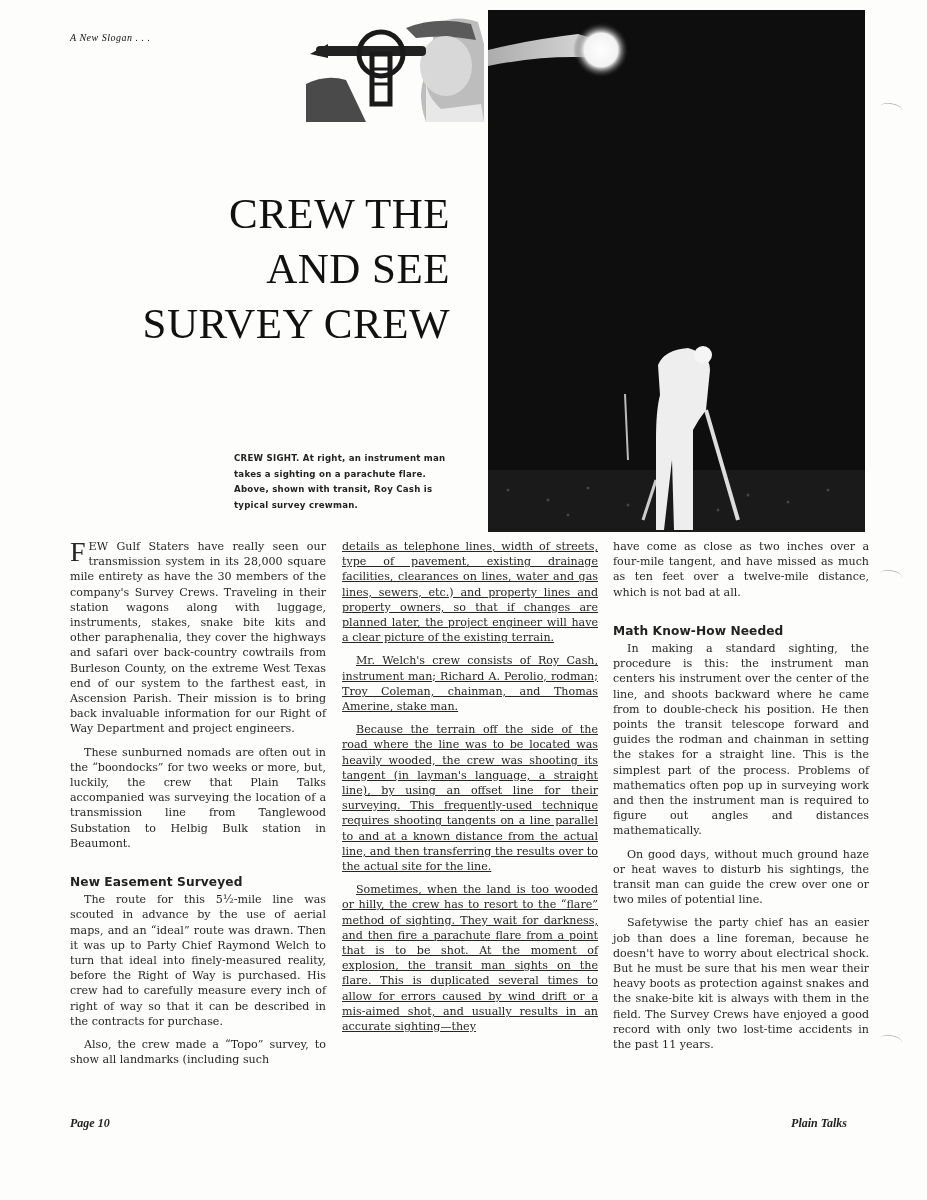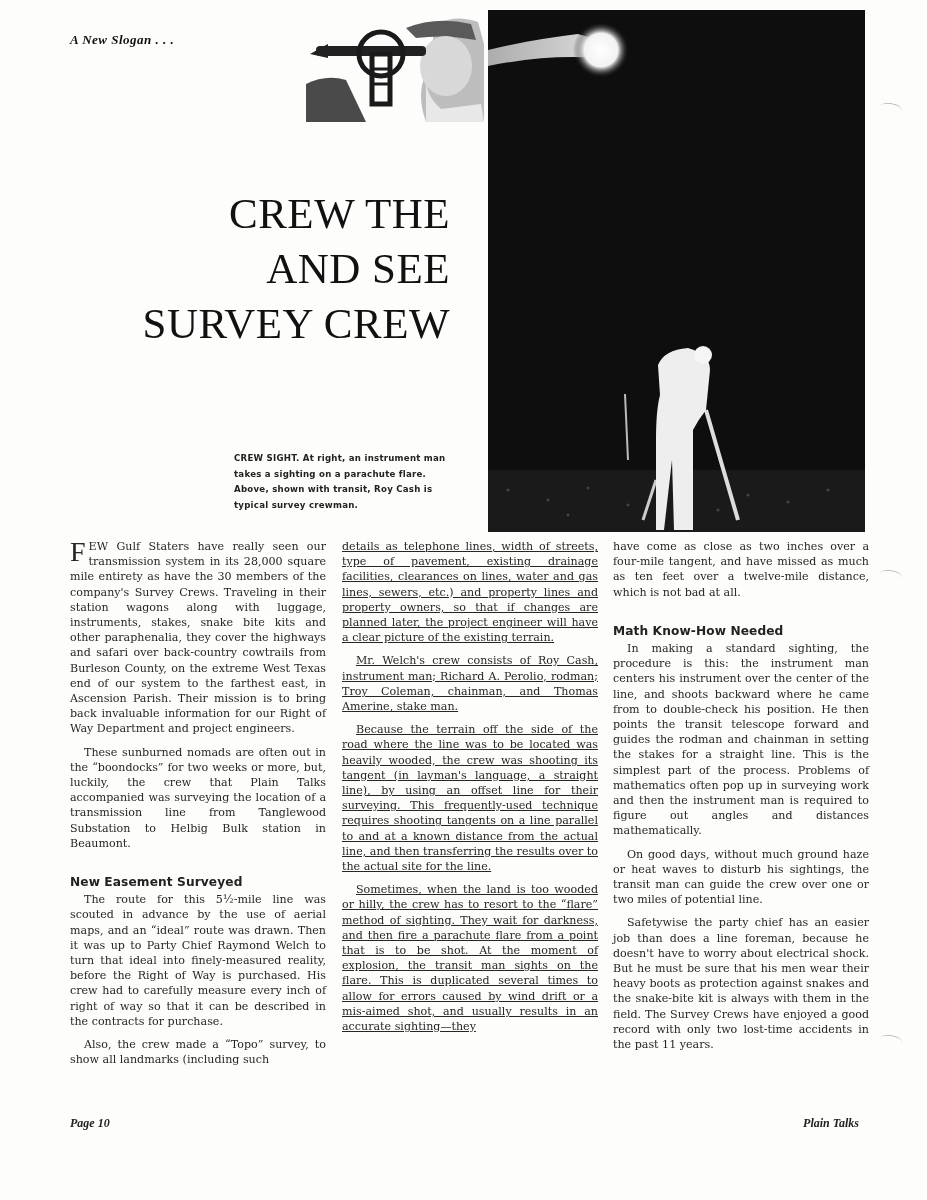--- a/index.html
+++ b/index.html
@@ -3,22 +3,22 @@
 <meta charset="utf-8">
 <style>
   html, body { margin: 0; padding: 0; }
   body {
     width: 927px; height: 1200px; position: relative; overflow: hidden;
     background: #fdfdfb; color: #1e1e1e;
     font-family: "DejaVu Serif", serif;
   }
   .kicker {
     position: absolute; left: 70px; top: 32px;
-    font-family: "Liberation Serif", serif; font-style: italic; font-weight: bold;
-    font-size: 13px; letter-spacing: 0.5px; color: #111;
+    font-family: "Liberation Serif", serif; font-style: italic; font-weight: normal;
+    font-size: 10px; letter-spacing: 0.5px; color: #111;
   }
   .photo-transit {
     position: absolute; left: 306px; top: 14px; width: 180px; height: 108px;
     overflow: hidden;
   }
   .photo-night {
     position: absolute; left: 488px; top: 10px; width: 377px; height: 522px;
     background: #0d0d0d; overflow: hidden;
   }
   .headline {
@@ -50,21 +50,21 @@
   .dropcap {
     float: left; font-size: 28px; line-height: 22px; margin: 2px 3px 0 0;
     font-family: "Liberation Serif", serif;
   }
   .footer {
     position: absolute; top: 1116px;
     font-family: "Liberation Serif", serif; font-style: italic; font-weight: bold;
     font-size: 12px; color: #222;
   }
   .footer-left { left: 70px; }
-  .footer-right { right: 68px; text-align: center; }
+  .footer-right { right: 80px; text-align: center; }
   .margin-mark {
     position: absolute; left: 880px; width: 22px; height: 10px;
     border-top: 1.5px solid #bbb; border-radius: 50% 60% 0 0;
     transform: rotate(8deg);
   }
 </style>
 </head>
 <body>
 
 <div class="kicker">A New Slogan . . .</div>

